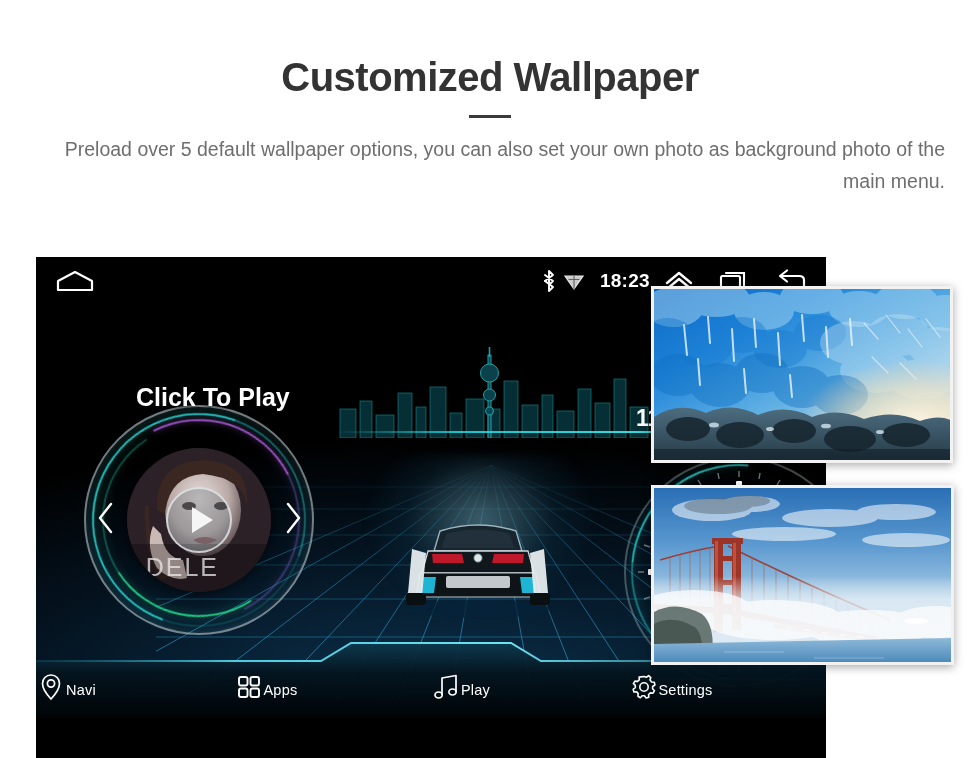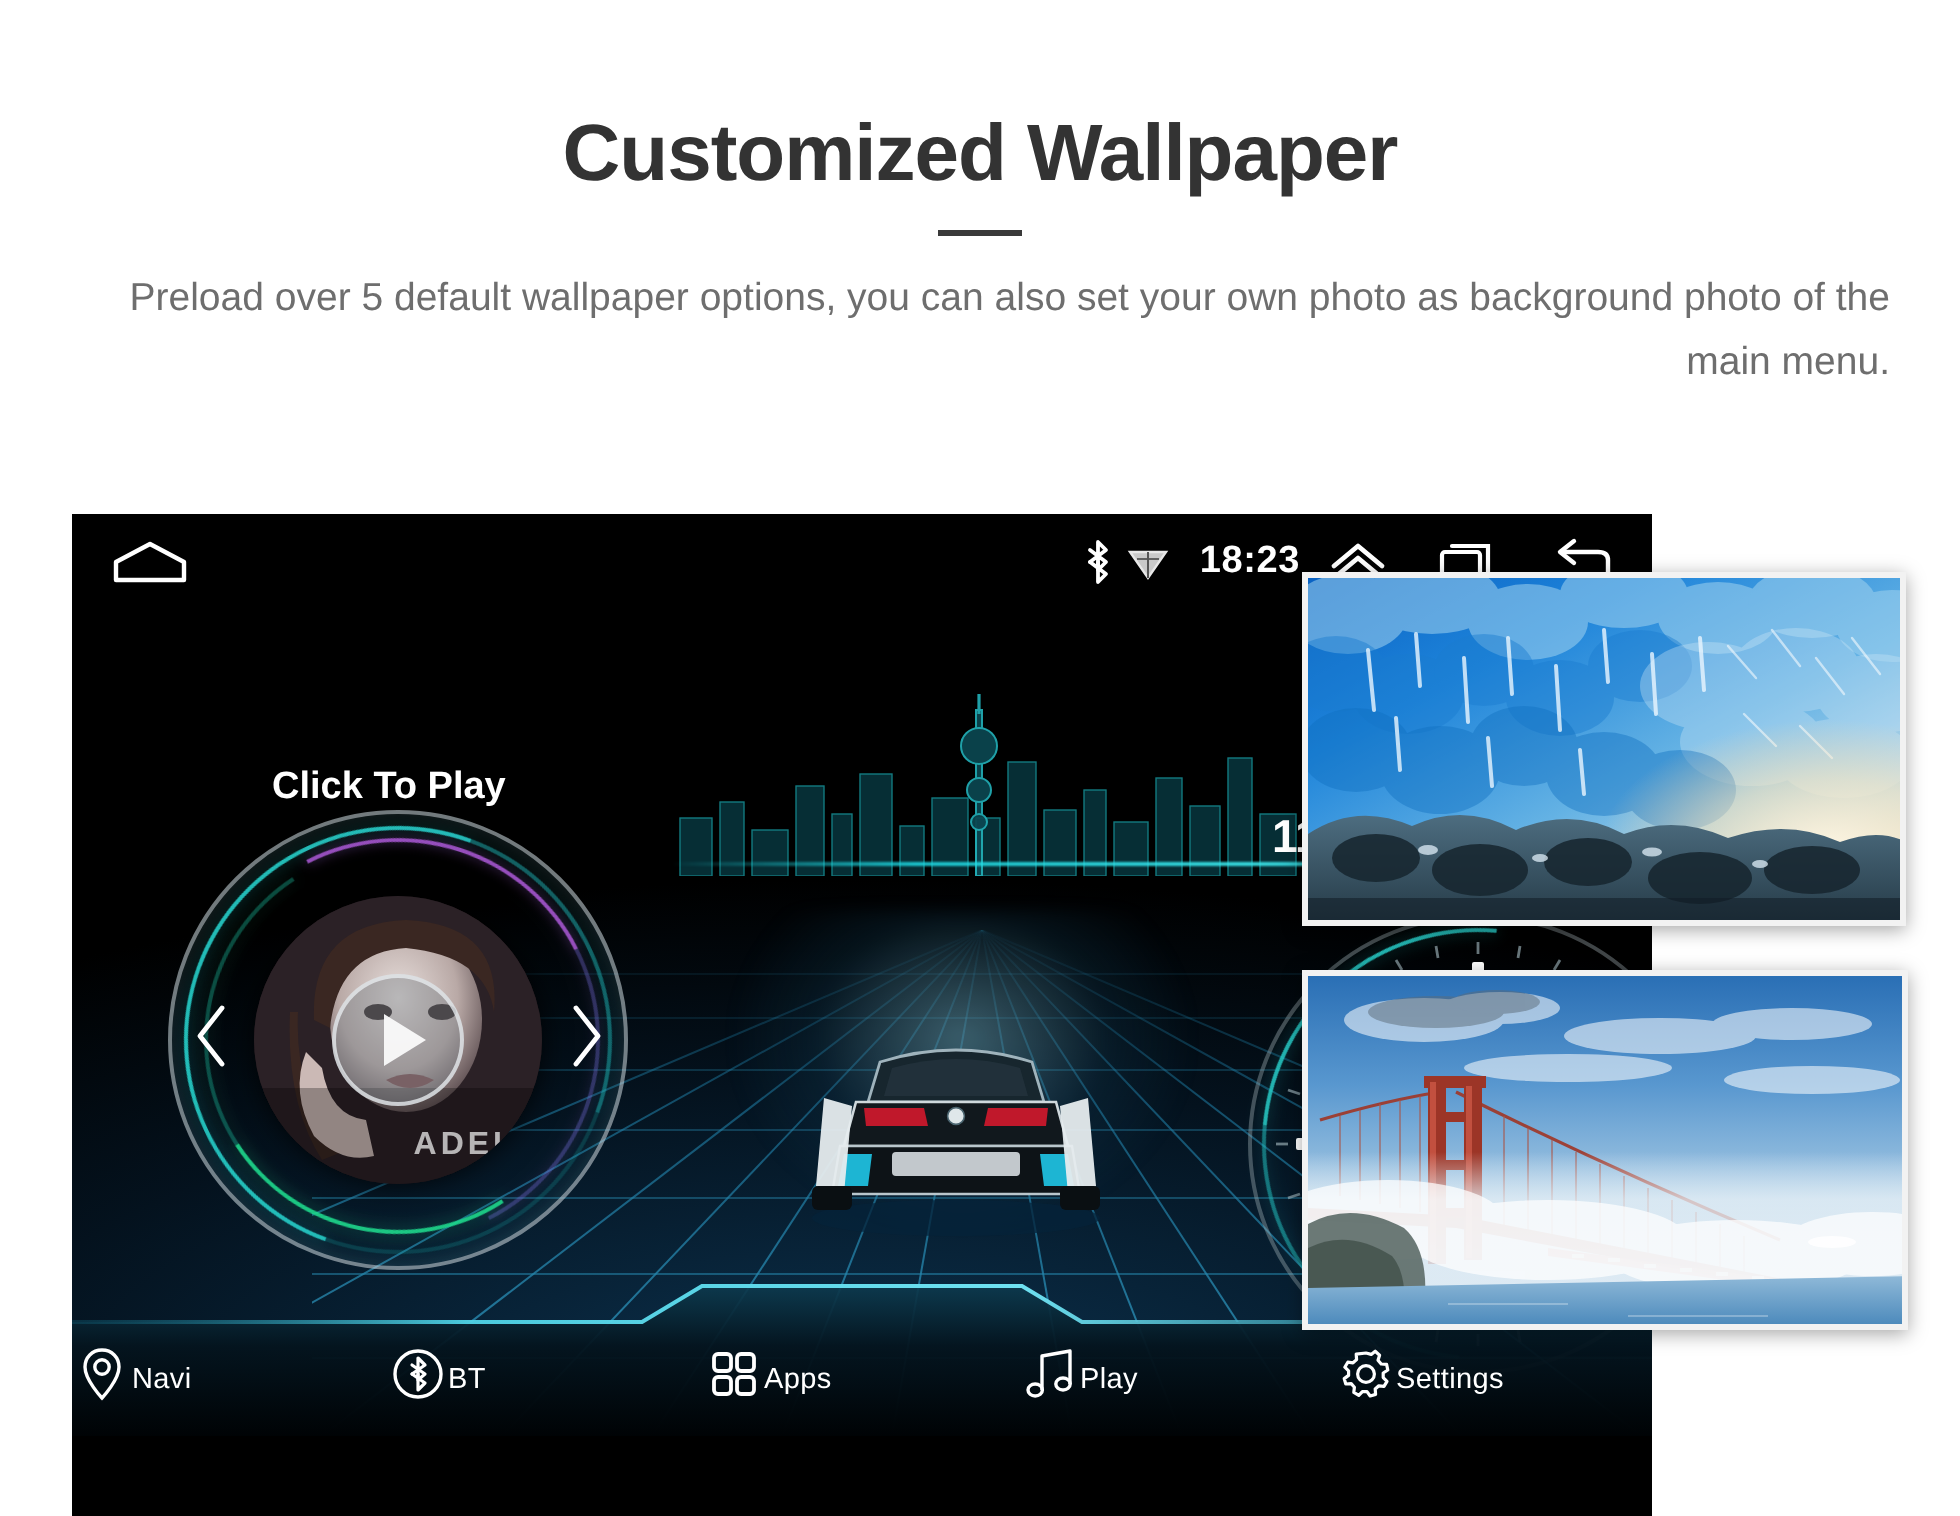--- a/index.html
+++ b/index.html
@@ -218,25 +218,25 @@
     width: 144px; height: 144px;
     border-radius: 50%;
     overflow: hidden;
     background: #1c1418;
     box-shadow: 0 0 14px rgba(0,0,0,0.8);
   }
   .album-title {
     position: absolute;
     left: 0; bottom: 10px;
     width: 100%;
-    text-align: right;
+    text-align: left;
     color: rgba(235,235,235,0.75);
-    font-size: 16px;
+    font-size: 25px;
     letter-spacing: 2px;
-    font-weight: 700;
+    font-weight: 400;
     z-index: 5;
   }
   .play-btn {
     position: absolute;
     left: 82px; top: 82px;
     width: 66px; height: 66px;
     border-radius: 50%;
     background: rgba(120,128,136,0.42);
     border: 2px solid rgba(232,236,240,0.78);
     z-index: 6;
@@ -258,21 +258,21 @@
     z-index: 7;
   }
   .media-prev { left: 11px; }
   .media-next { left: 198px; }
 
   .click-to-play {
     position: absolute;
     left: 100px;
     top: 78px;
     color: #ffffff;
-    font-size: 19px;
+    font-size: 25px;
     font-weight: 700;
     z-index: 8;
     text-shadow: 0 1px 4px rgba(0,0,0,0.8);
   }
 
   
   .clock-widget {
     position: absolute;
     left: 588px;
     top: 152px;
@@ -674,30 +674,20 @@
             <div class="dock-icon">
               <svg viewBox="0 0 30 30" width="30" height="30">
                 <path d="M15 3 C10 3 6.5 6.8 6.5 11.5 C6.5 18 15 27 15 27 C15 27 23.5 18 23.5 11.5 C23.5 6.8 20 3 15 3 Z" fill="none" stroke="#ffffff" stroke-width="1.7"></path>
                 <circle cx="15" cy="11.5" r="3.6" fill="none" stroke="#ffffff" stroke-width="1.7"></circle>
               </svg>
             </div>
             <div class="dock-label">Navi</div>
           </div>
 
 
-          <div class="dock-item">
-            <div class="dock-icon">
-              <svg viewBox="0 0 30 30" width="30" height="30">
-                <circle cx="15" cy="15" r="11.5" fill="none" stroke="#ffffff" stroke-width="1.7"></circle>
-                <path d="M12 10.5 L18.5 15 L15 18 L15 7 L18.5 10.5 L12 15" fill="none" stroke="#ffffff" stroke-width="1.6" stroke-linejoin="round" stroke-linecap="round"></path>
-                <path d="M15 15 L15 23 L18.5 19.5 L12 15" fill="none" stroke="#ffffff" stroke-width="1.6" stroke-linejoin="round" stroke-linecap="round"></path>
-              </svg>
-            </div>
-            <div class="dock-label">BT</div>
-          </div>
 
           <div class="dock-item">
             <div class="dock-icon">
               <svg viewBox="0 0 30 30" width="30" height="30">
                 <rect x="5" y="5" width="8.5" height="8.5" rx="2" fill="none" stroke="#ffffff" stroke-width="1.9"></rect>
                 <rect x="16.5" y="5" width="8.5" height="8.5" rx="2" fill="none" stroke="#ffffff" stroke-width="1.9"></rect>
                 <rect x="5" y="16.5" width="8.5" height="8.5" rx="2" fill="none" stroke="#ffffff" stroke-width="1.9"></rect>
                 <rect x="16.5" y="16.5" width="8.5" height="8.5" rx="2" fill="none" stroke="#ffffff" stroke-width="1.9"></rect>
               </svg>
             </div>

